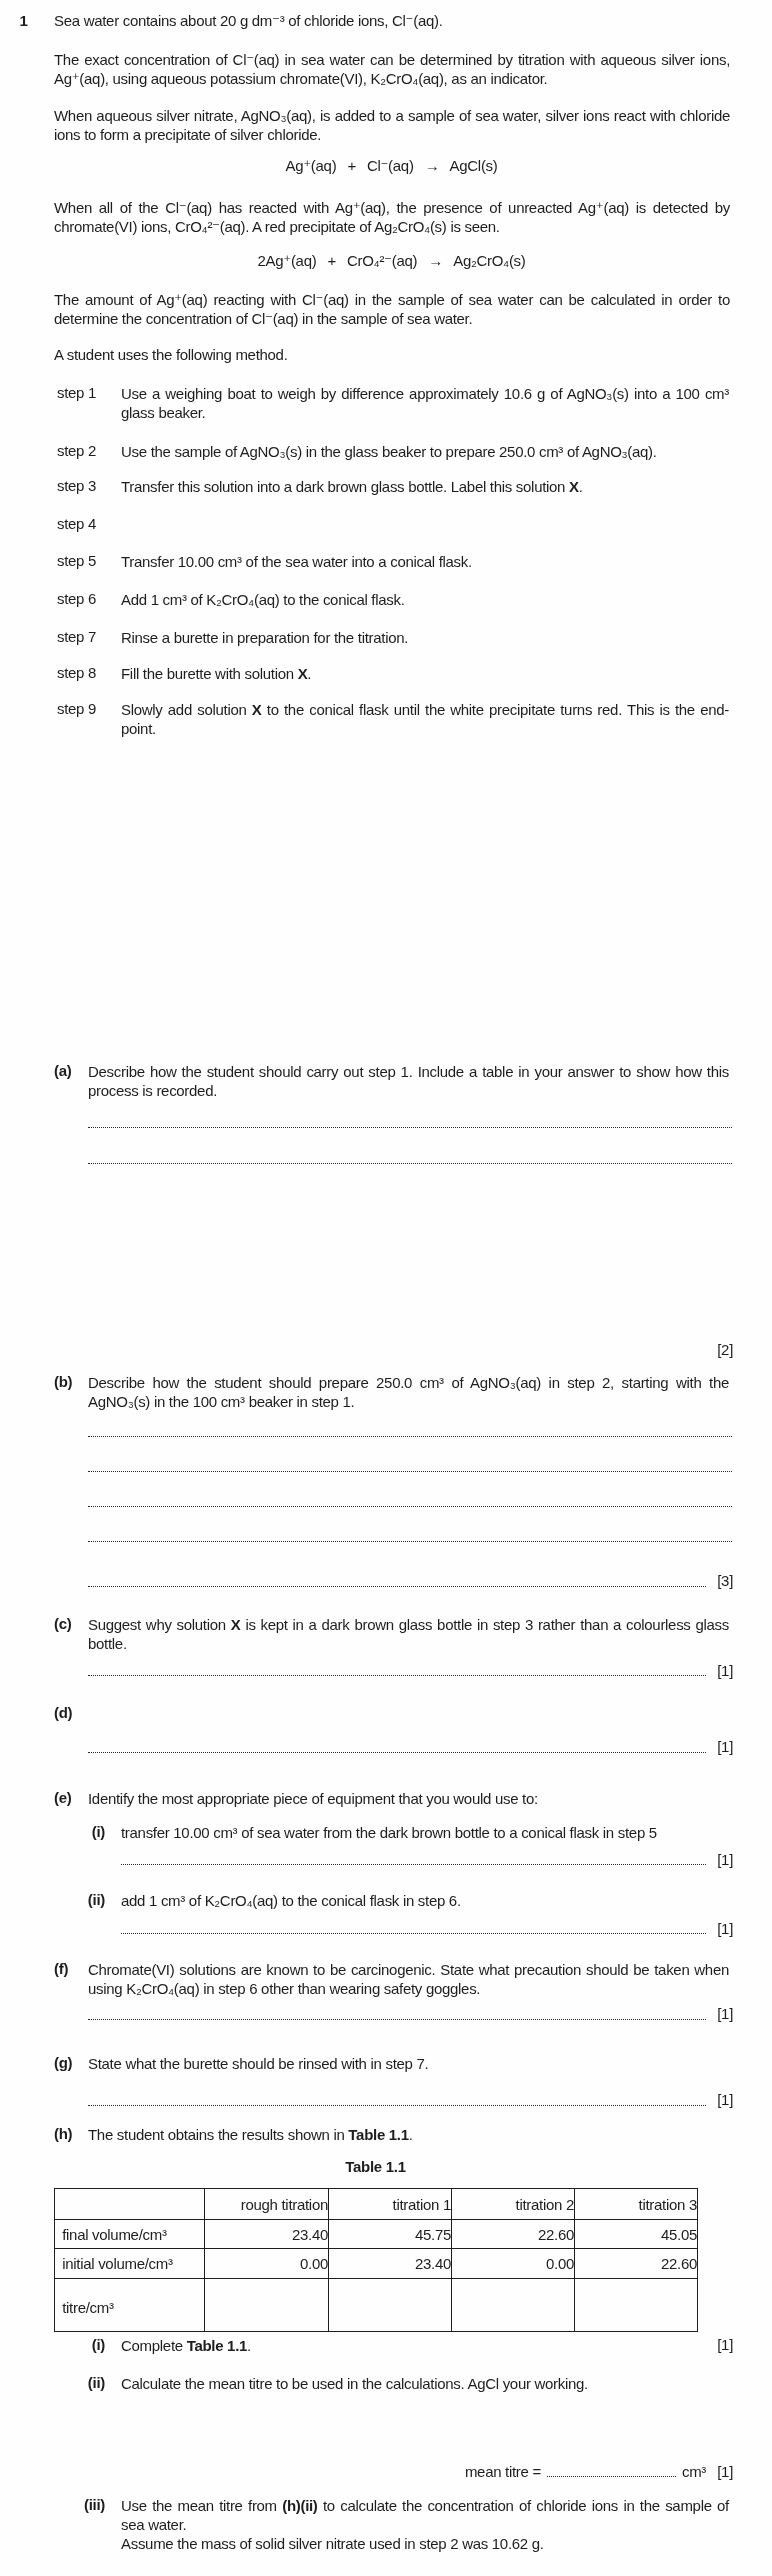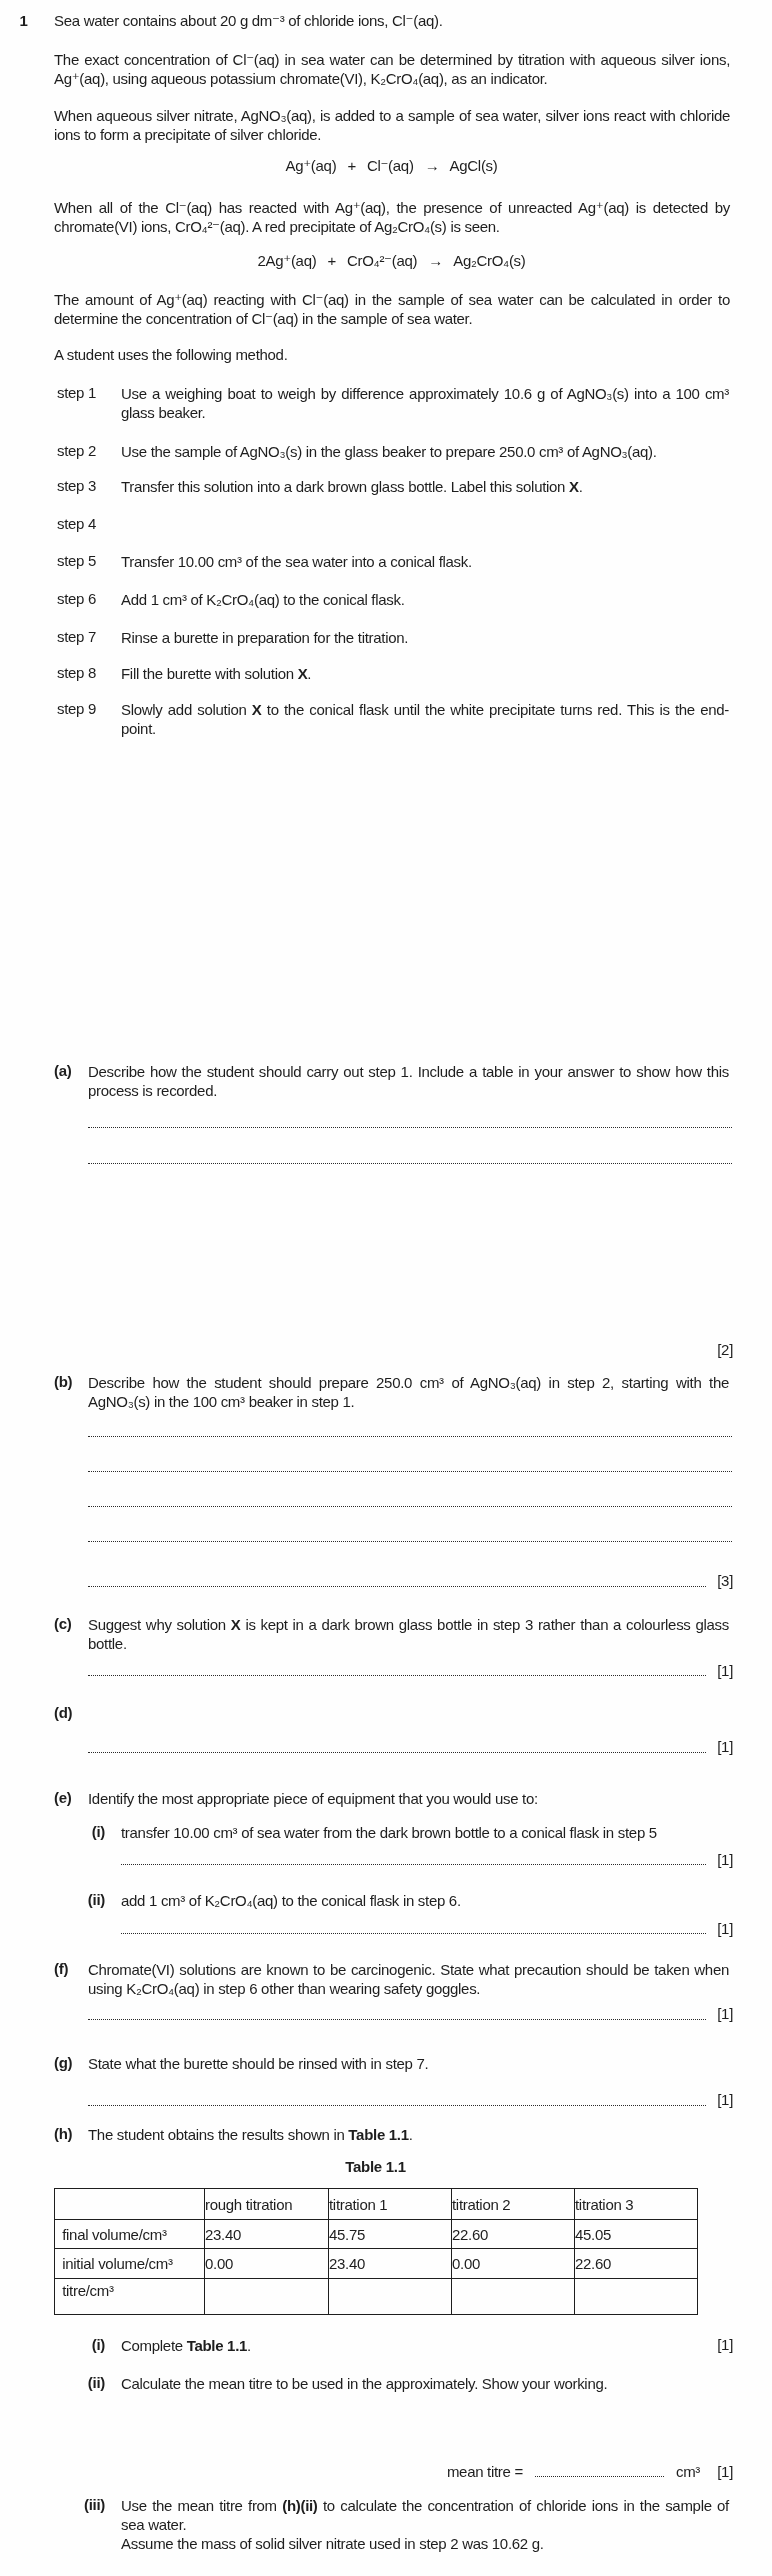--- a/index.html
+++ b/index.html
@@ -13,33 +13,33 @@
   .ipara{ position:absolute; left:54px; width:676px; line-height:19px; text-align:justify; }
   .eq   { position:absolute; left:54px; width:675px; text-align:center; word-spacing:7.2px; white-space:nowrap; }
   .steplabel { position:absolute; left:57px; font-weight:normal; white-space:nowrap; }
   .steptext  { position:absolute; left:121px; width:608px; line-height:19px; text-align:justify; }
   .plabel { position:absolute; left:54px; font-weight:bold; }
   .ptext  { position:absolute; left:88px; width:641px; line-height:19px; text-align:justify; }
   .rlabel { position:absolute; left:72px; width:33px; font-weight:bold; text-align:right; }
   .rtext  { position:absolute; left:121px; width:608px; line-height:19px; text-align:justify; }
   .dot  { position:absolute; height:0; border-bottom:1.5px dotted #2a2a2a; }
   .mark { position:absolute; right:40px; white-space:nowrap; }
-  .ansrow { position:absolute; right:40px; display:flex; align-items:center; gap:12px; white-space:nowrap; }
+  .ansrow { position:absolute; right:40px; display:flex; align-items:center; gap:6px; white-space:nowrap; }
   .ansrow .dots { width:129px; height:0; border-bottom:1.5px dotted #2a2a2a; align-self:flex-end; margin-bottom:2.6px; }
   .ansrow .mk { margin-left:5.2px; }
   .ttitle { position:absolute; left:54px; width:643px; text-align:center; font-weight:bold; }
   table.t11 { position:absolute; left:54px; top:2188px; border-collapse:collapse; table-layout:fixed; }
-  .t11 td { border:1px solid #1e1e1e; text-align:left; vertical-align:middle; padding:0;
+  .t11 td { border:1px solid #1e1e1e; text-align:right; vertical-align:middle; padding:0;
             font-size:15px; color:#1e1e1e; letter-spacing:-0.3px; }
   .t11 td.rh { text-align:left; padding-left:7.2px; }
   .t11 tr.r0 td { height:30px; }
   .t11 tr.r1 td { height:28px; }
   .t11 tr.r2 td { height:29px; }
   .t11 tr.r3 td { height:32px; vertical-align:top; }
-  .t11 tr.r3 td.rh { padding-top:3px; }
+  .t11 tr.r3 td.rh { padding-top:20px; }
 </style>
 </head>
 <body>
 
 <div class="page">
 
   <div class="abs qnum" style="top:12.4px">1</div>
   <div class="abs" style="top:12.4px;left:54px">Sea water contains about 20 g dm⁻³ of chloride ions, Cl⁻(aq).</div>
   <div class="ipara" style="top:106px">When aqueous silver nitrate, AgNO₃(aq), is added to a sample of sea water, silver ions react with chloride ions to form a precipitate of silver chloride.</div>
   <div class="ipara" style="top:50px">The exact concentration of Cl⁻(aq) in sea water can be determined by titration with aqueous silver ions, Ag⁺(aq), using aqueous potassium chromate(VI), K₂CrO₄(aq), as an indicator.</div>
@@ -155,21 +155,21 @@
       <td></td>
     </tr>
   </tbody>
     </table>
 
   <div class="rlabel" style="top:2336px">(i)</div>
   <div class="rtext" style="top:2336px"><span>Complete </span><span style="font-weight: bold;">Table 1.1</span><span>.</span></div>
   <div class="mark" style="top:2336px">[1]</div>
 
   <div class="rlabel" style="top:2374px">(ii)</div>
-  <div class="rtext" style="top:2374px">Calculate the mean titre to be used in the approximately. Show your working.</div>
+  <div class="rtext" style="top:2374px">Calculate the mean titre to be used in the calculations. AgCl your working.</div>
   <div class="ansrow" style="top:2463px">
     <span>mean titre =</span>
     <span class="dots"></span>
     <span>cm³</span>
     <span class="mk">[1]</span>
   </div>
 
   <div class="rlabel" style="top:2496px">(iii)</div>
   <div class="rtext" style="top:2496px"><span>Use the mean titre from </span><span style="font-weight: bold;">(h)(ii)</span><span> to calculate the concentration of chloride ions in the sample of sea water.</span></div>
   <div class="rtext" style="top:2534px">Assume the mass of solid silver nitrate used in step 2 was 10.62 g.</div>

